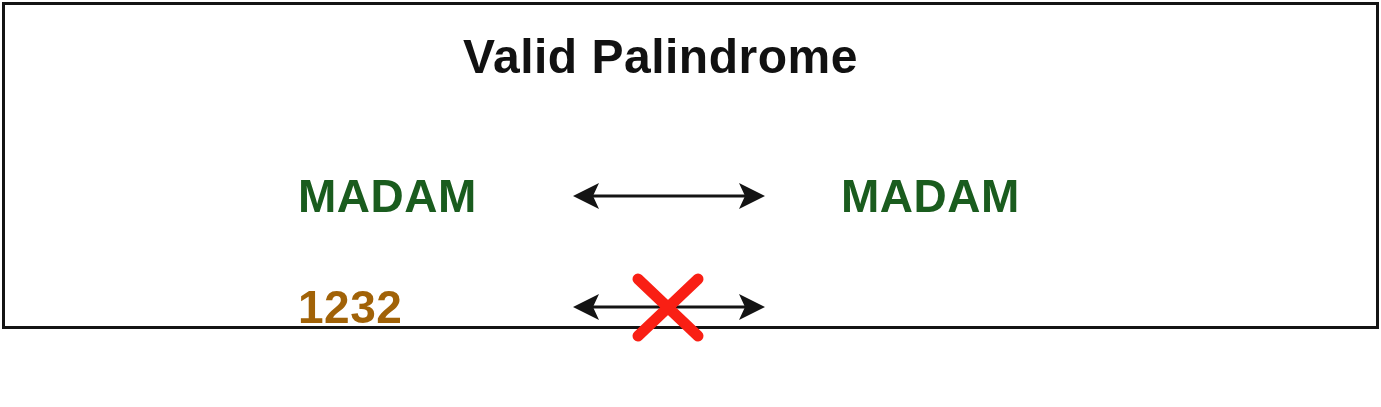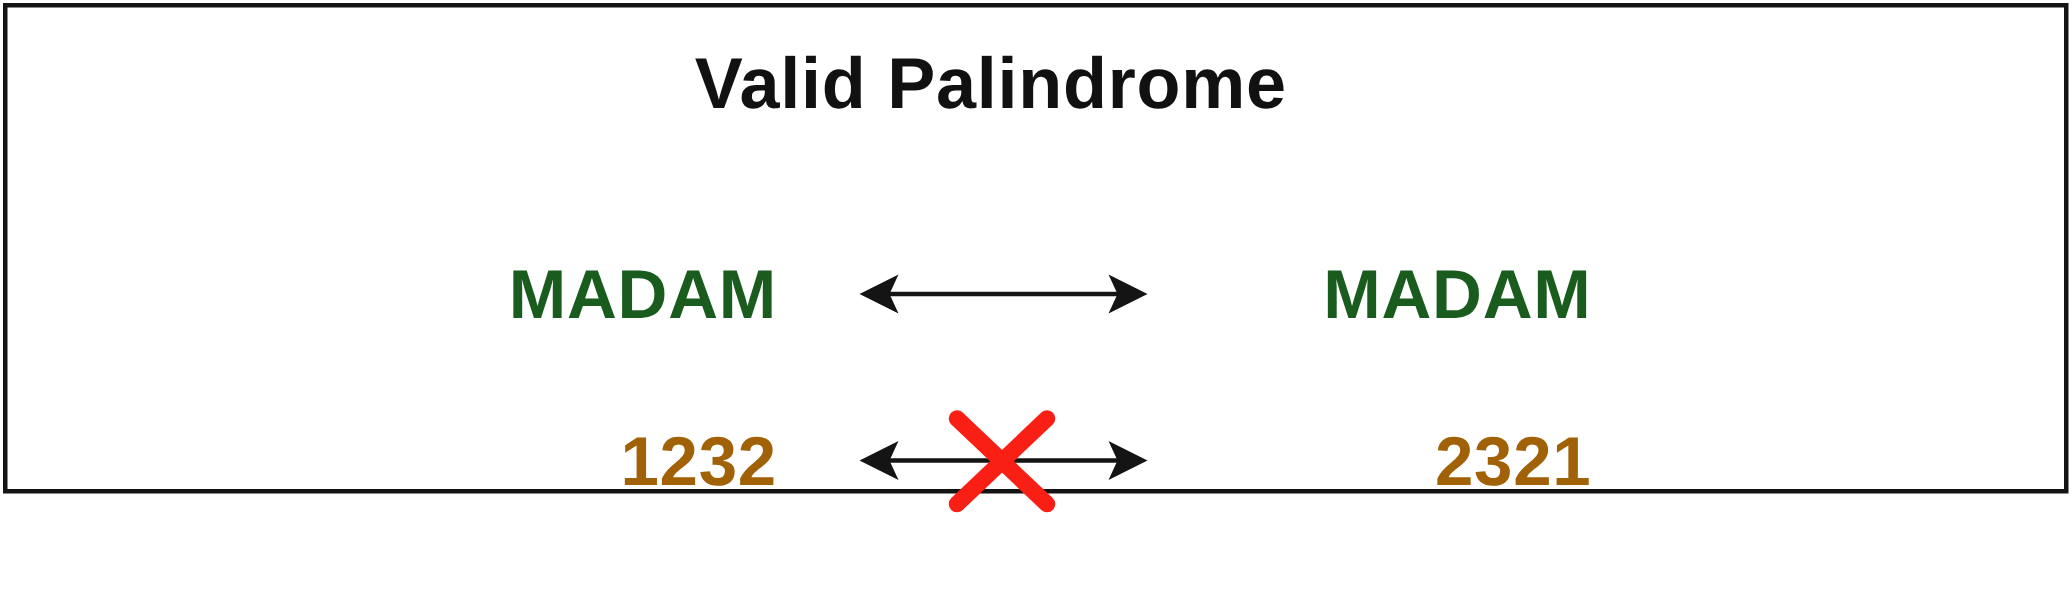--- a/index.html
+++ b/index.html
@@ -20,21 +20,21 @@
     top: 29px; left: -30px; width: 100%;
     text-align: center;
     font-size: 48px; line-height: 56px;
     font-weight: 700;
     letter-spacing: 0.5px;
     color: #111111;
   }
   .cell {
     position: absolute;
     width: 220px;
-    text-align: right;
+    text-align: left;
     font-size: 46px; line-height: 52px;
     font-weight: 700;
     letter-spacing: 0.5px;
     white-space: nowrap;
   }
   .word { color: #1a5c1e; }
   .num  { color: #a16207; }
 
   .cell.r1 { top: 170px; }
   .cell.r2 { top: 281px; }
@@ -71,14 +71,13 @@
   <div class="arrow-wrap r2">
     <svg width="196" height="80" viewBox="0 0 196 80" aria-hidden="true">
       <line x1="18" y1="40" x2="178" y2="40" stroke-width="3" stroke="#141414"></line>
       <polygon points="2,40 28,27 22,40 28,53" fill="#141414"></polygon>
       <polygon points="194,40 168,27 174,40 168,53" fill="#141414"></polygon>
       <line x1="67" y1="12" x2="127" y2="69" stroke-width="11" stroke-linecap="round" stroke="#f91f14"></line>
       <line x1="127" y1="12" x2="67" y2="69" stroke-width="11" stroke-linecap="round" stroke="#f91f14"></line>
     </svg>
   </div>
 
-  <div class="cell r2 right num">2321</div>
 </div>
 
 </body></html>

